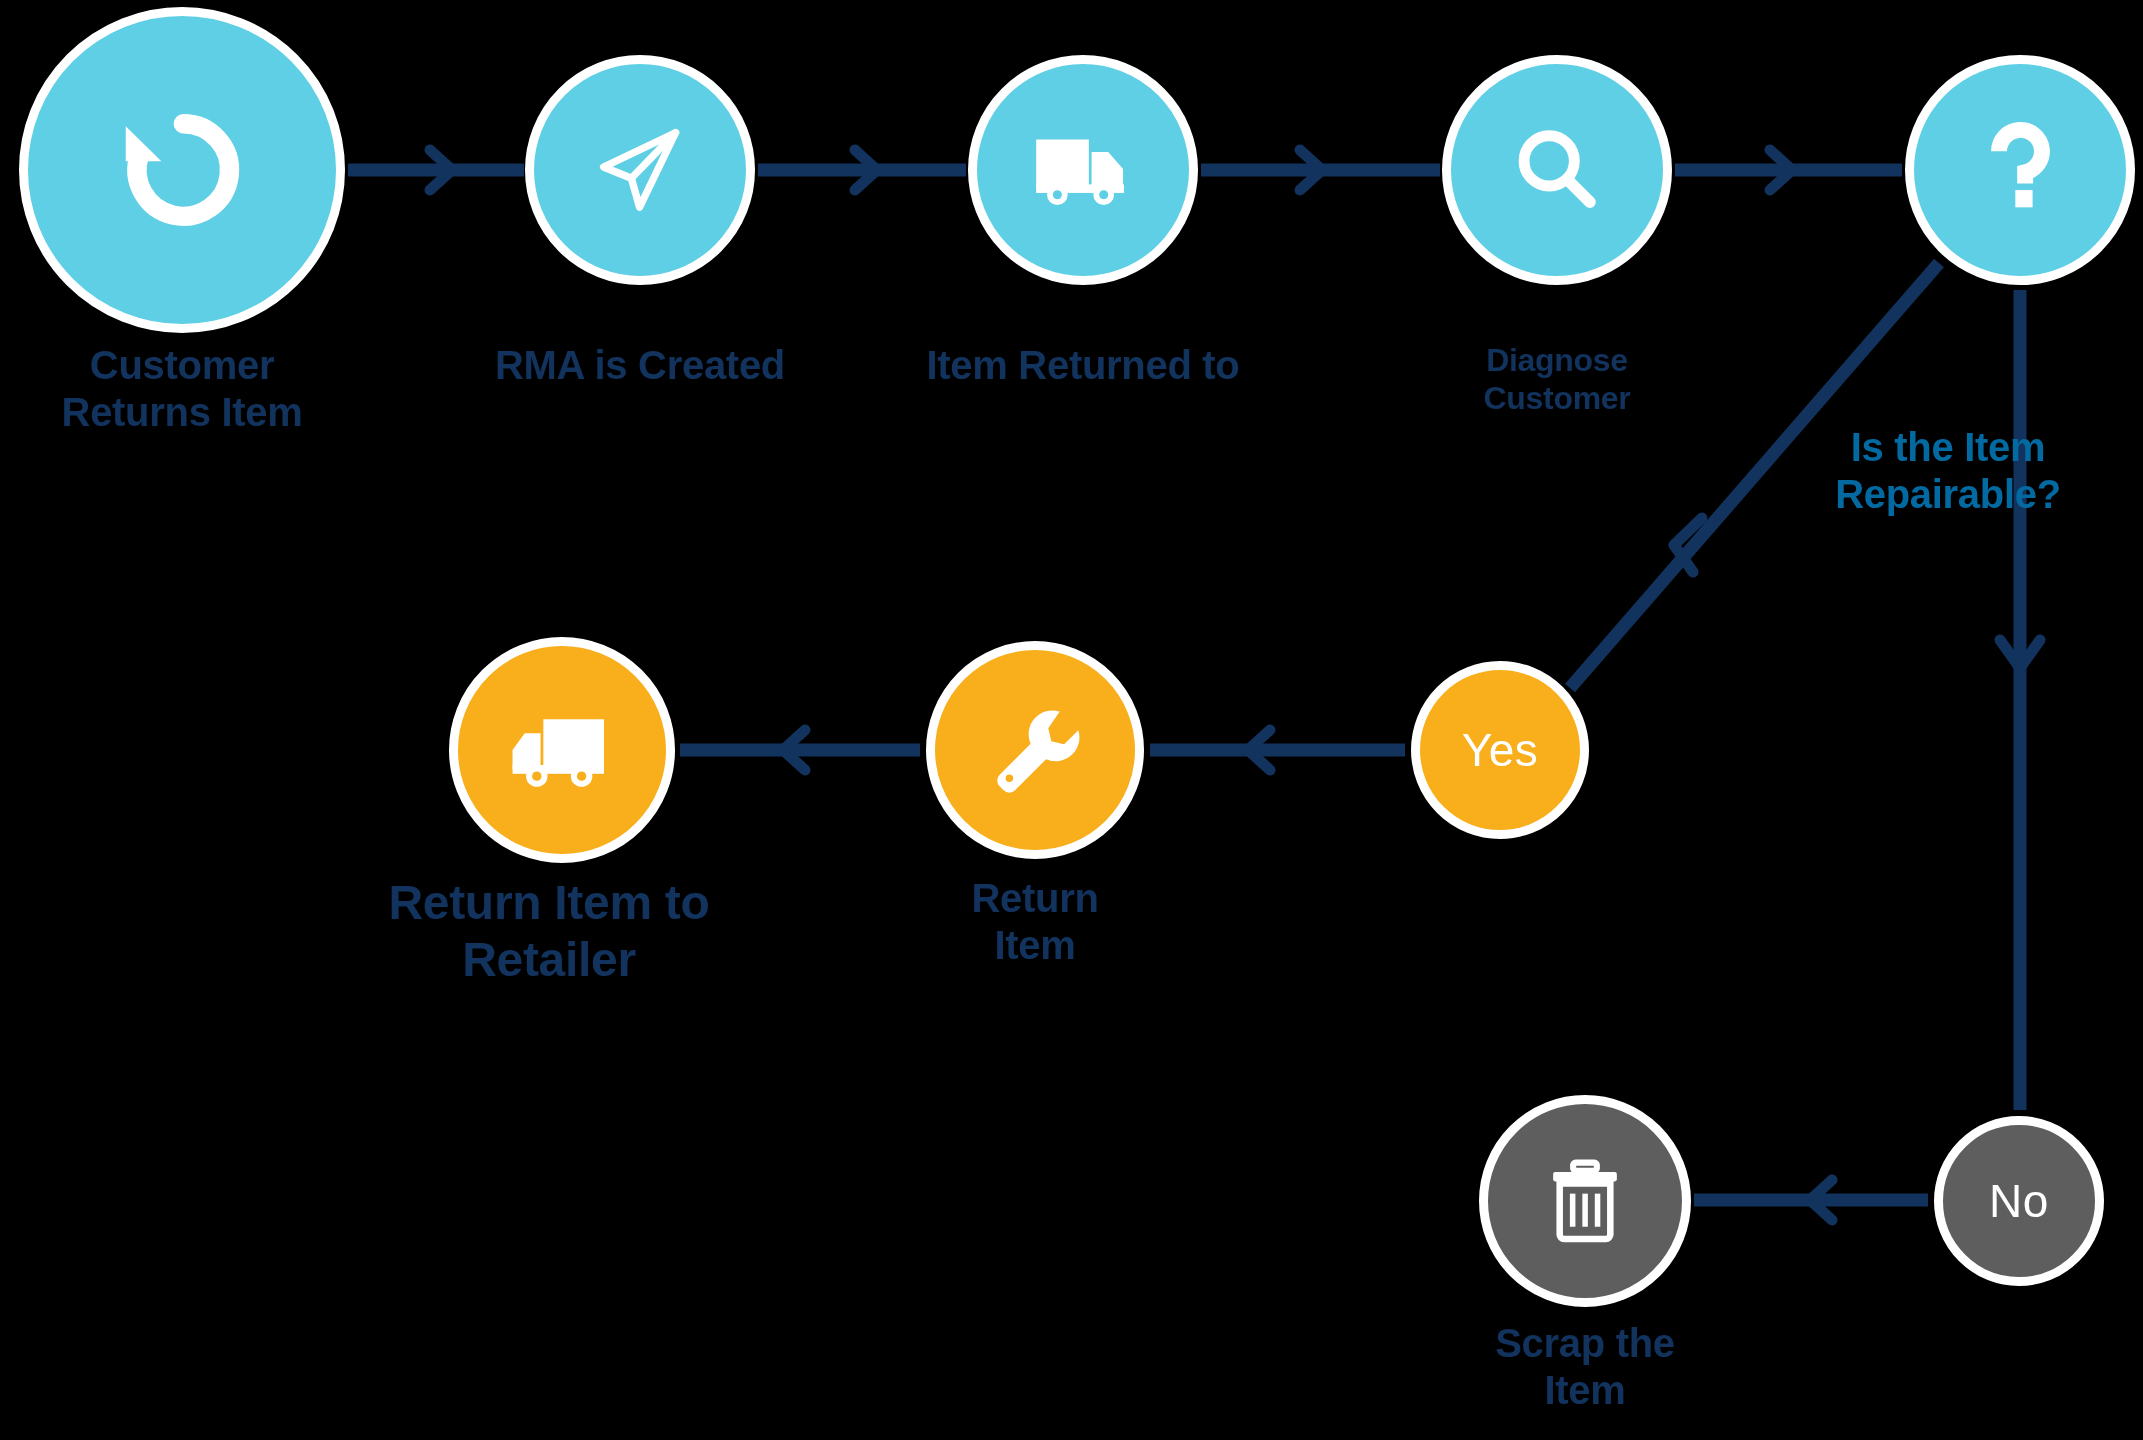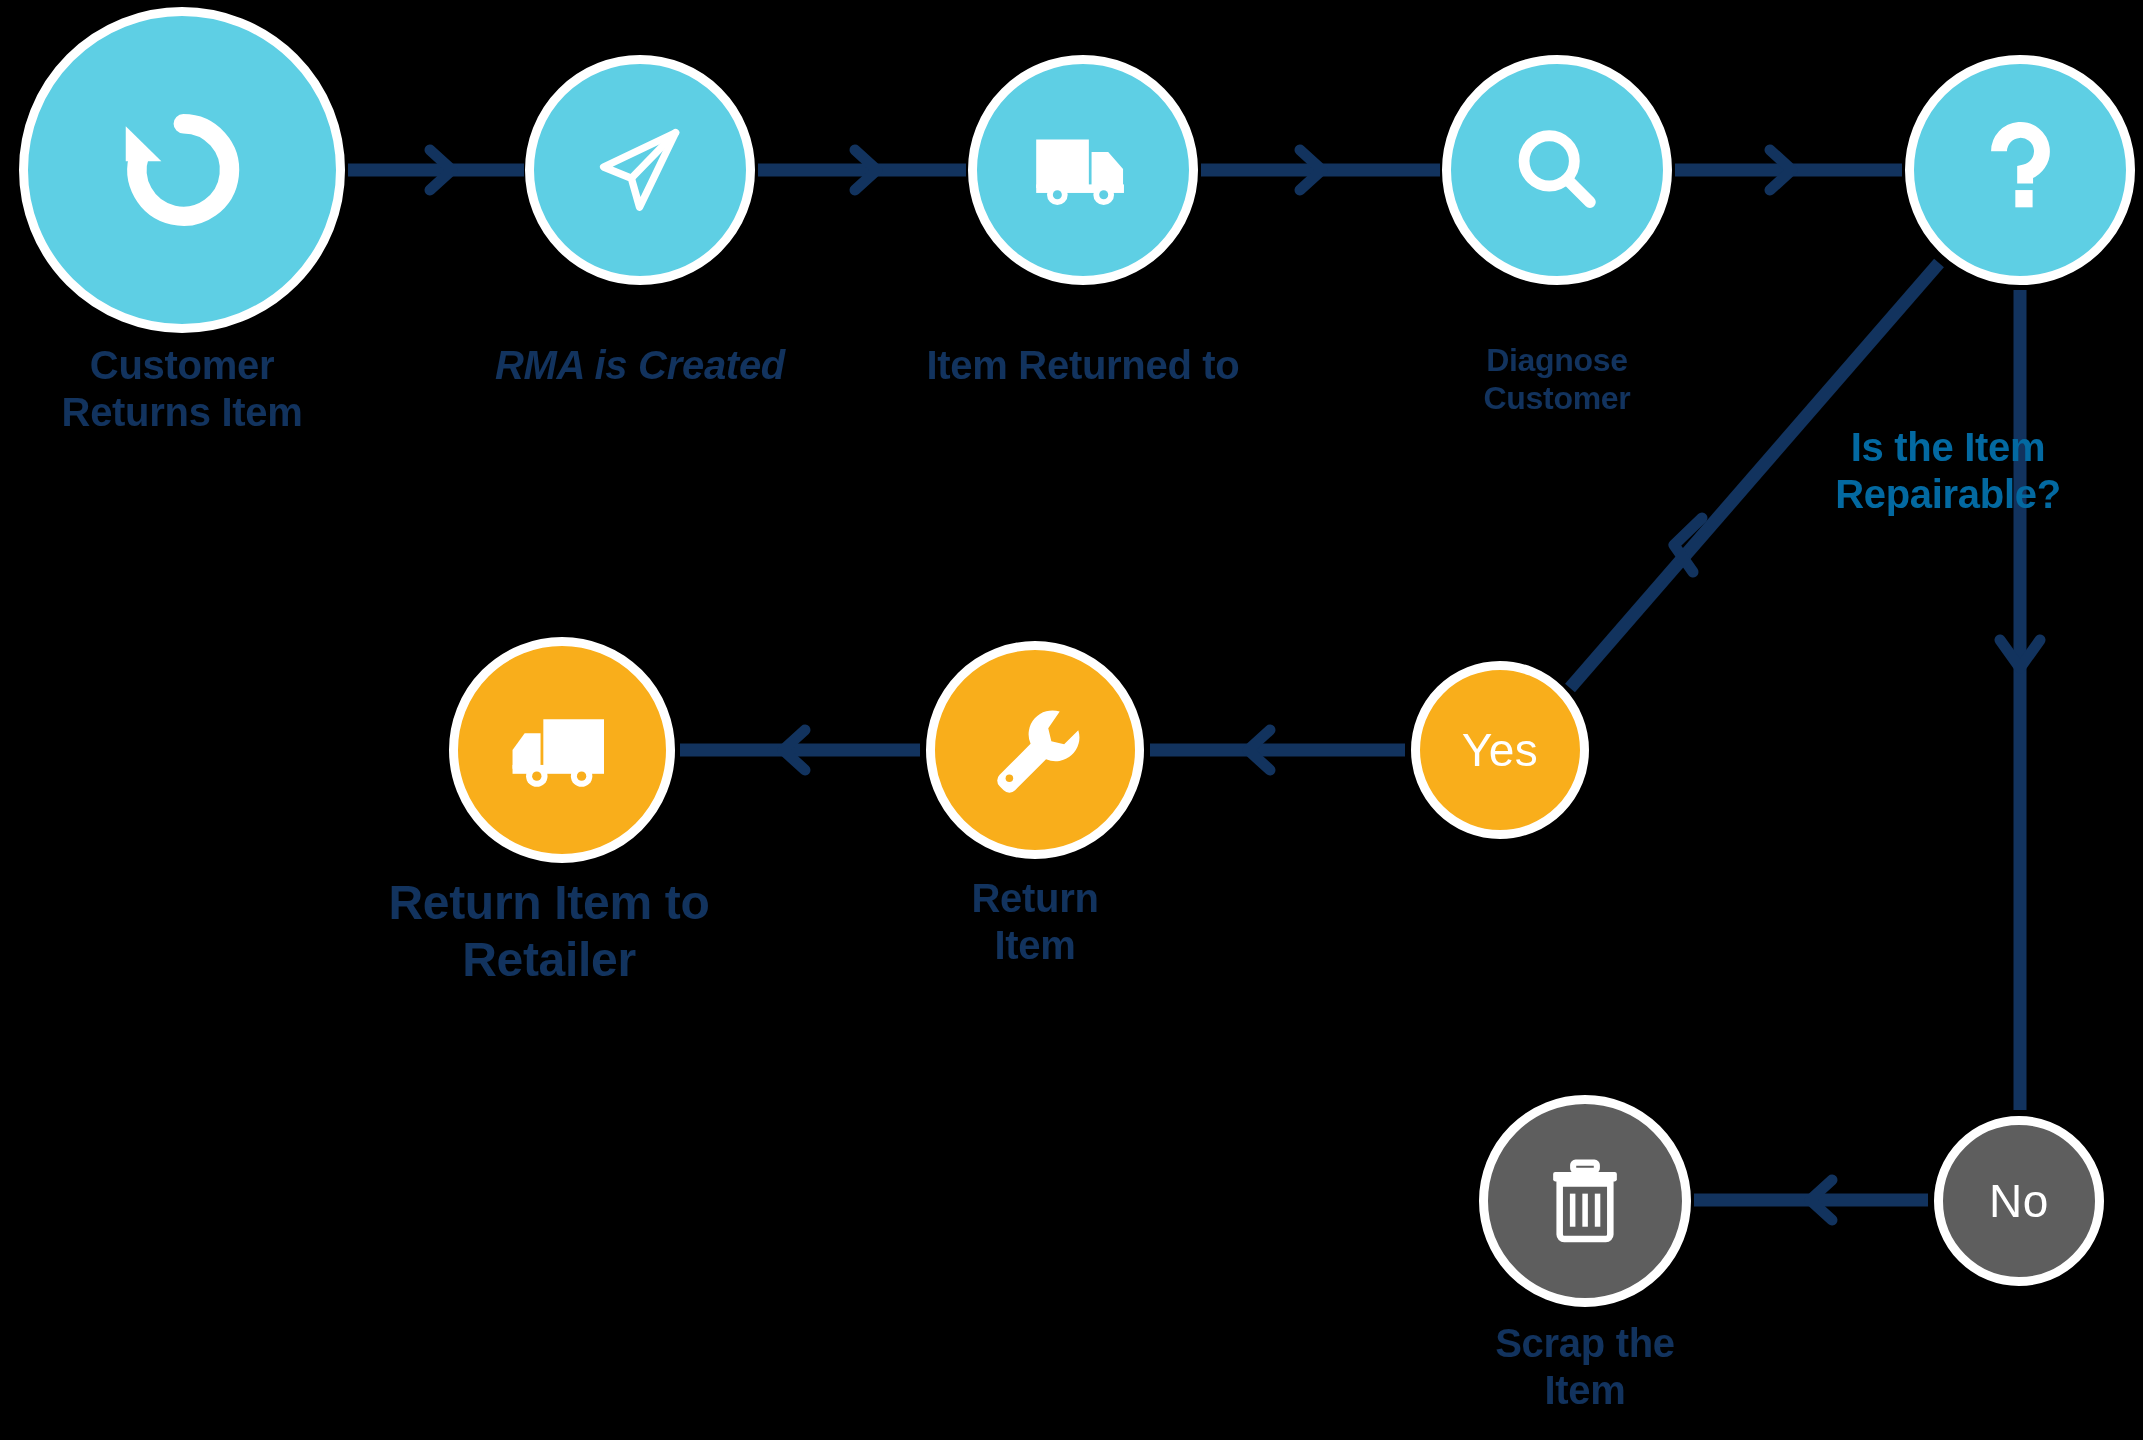--- a/index.html
+++ b/index.html
@@ -137,21 +137,21 @@
   </div>
 
   <div class="node cyan" style="left:525px; top:55px; width:230px; height:230px;">
     <span class="glyph">
       <svg width="104" height="104" viewBox="0 0 24 24">
         <path d="M20.2 3.4 L3.6 11.3 L10.0 13.9 L11.9 20.6 Z" fill="none" stroke="#ffffff" stroke-width="1.7" stroke-linejoin="round"></path>
         <path d="M20.2 3.4 L10.0 13.9" fill="none" stroke="#ffffff" stroke-width="1.7" stroke-linecap="round"></path>
       </svg>
     </span>
   </div>
-  <div class="caption" style="left:450px; top:342px; width:380px; font-size:40px;font-style:italic;">
+  <div class="caption" style="left:450px; top:342px; width:380px; font-size:40px;">
     <div>RMA is Created</div>
   </div>
 
   <div class="node cyan" style="left:968px; top:55px; width:230px; height:230px;">
     <span class="glyph">
       <svg width="108" height="108" viewBox="0 0 24 24">
         <path d="M1.6 5.2 H13.3 V16.0 H1.6 Z" fill="#ffffff"></path>
         <path d="M13.9 8.0 H17.6 L20.9 11.8 V16.0 H13.9 Z" fill="#ffffff"></path>
         <rect x="1.6" y="15.2" width="19.5" height="1.9" fill="#ffffff"></rect>
         <circle cx="6.3" cy="17.5" r="2.3" fill="#ffffff"></circle>

